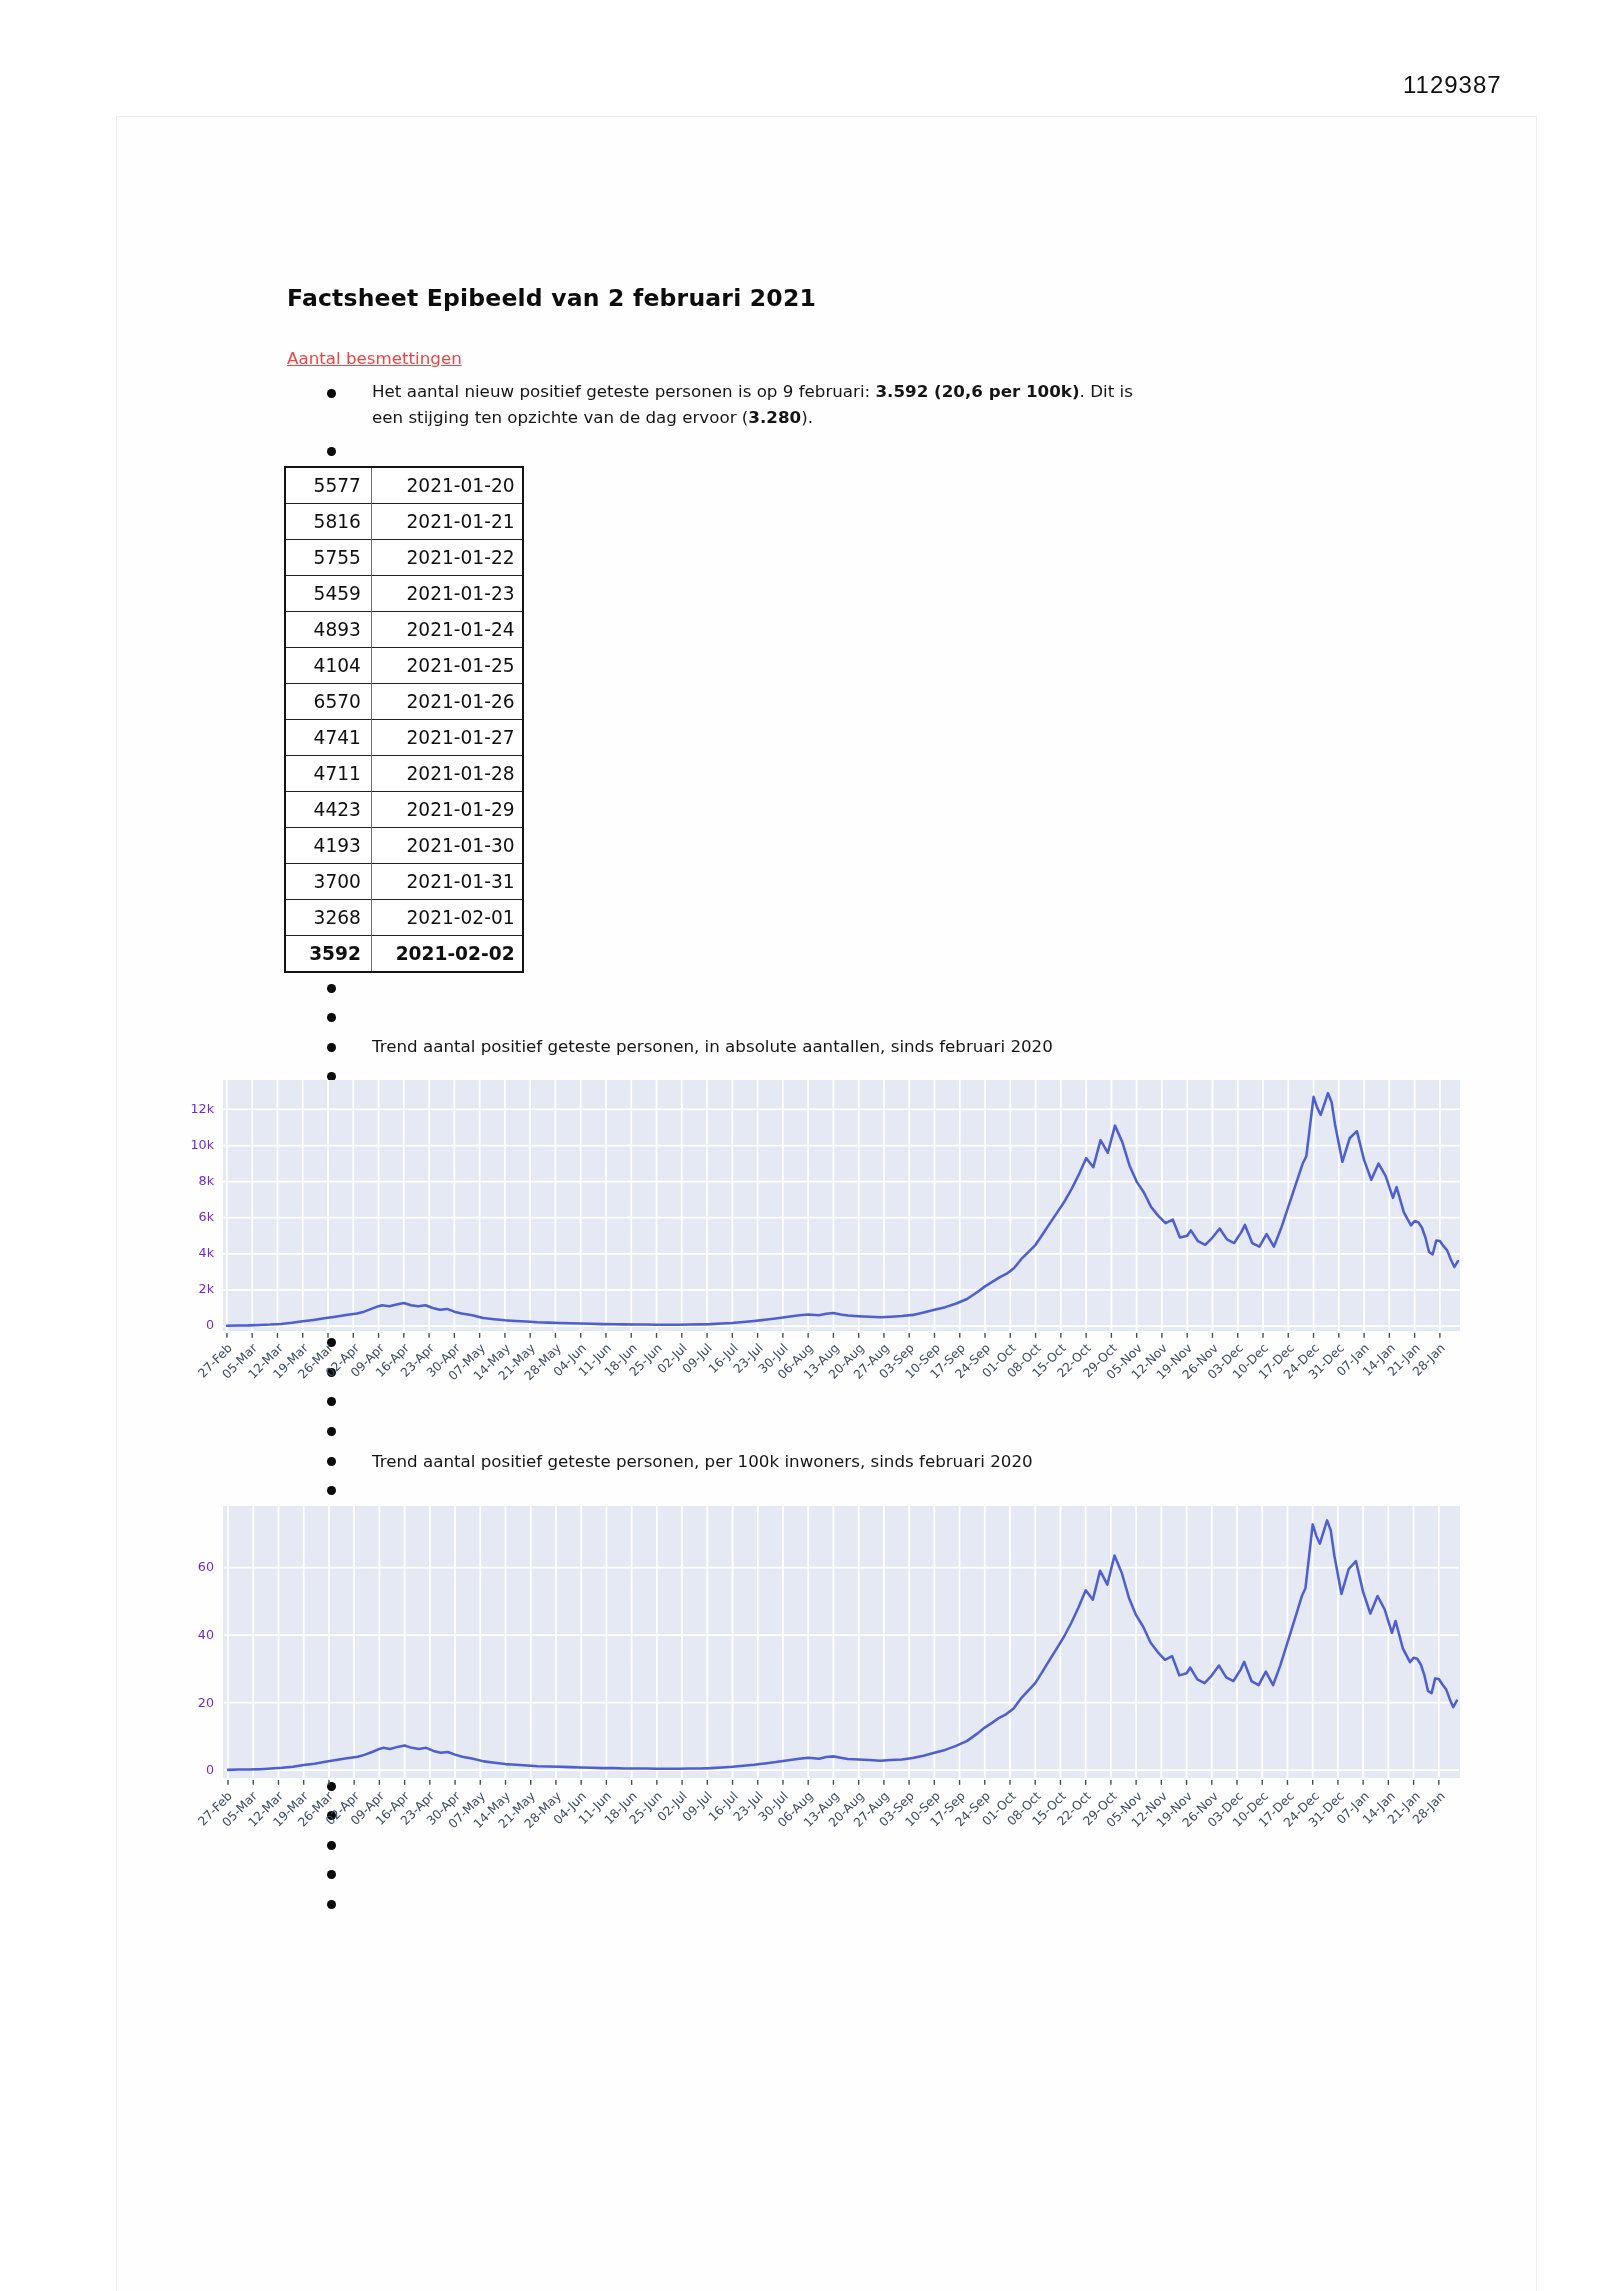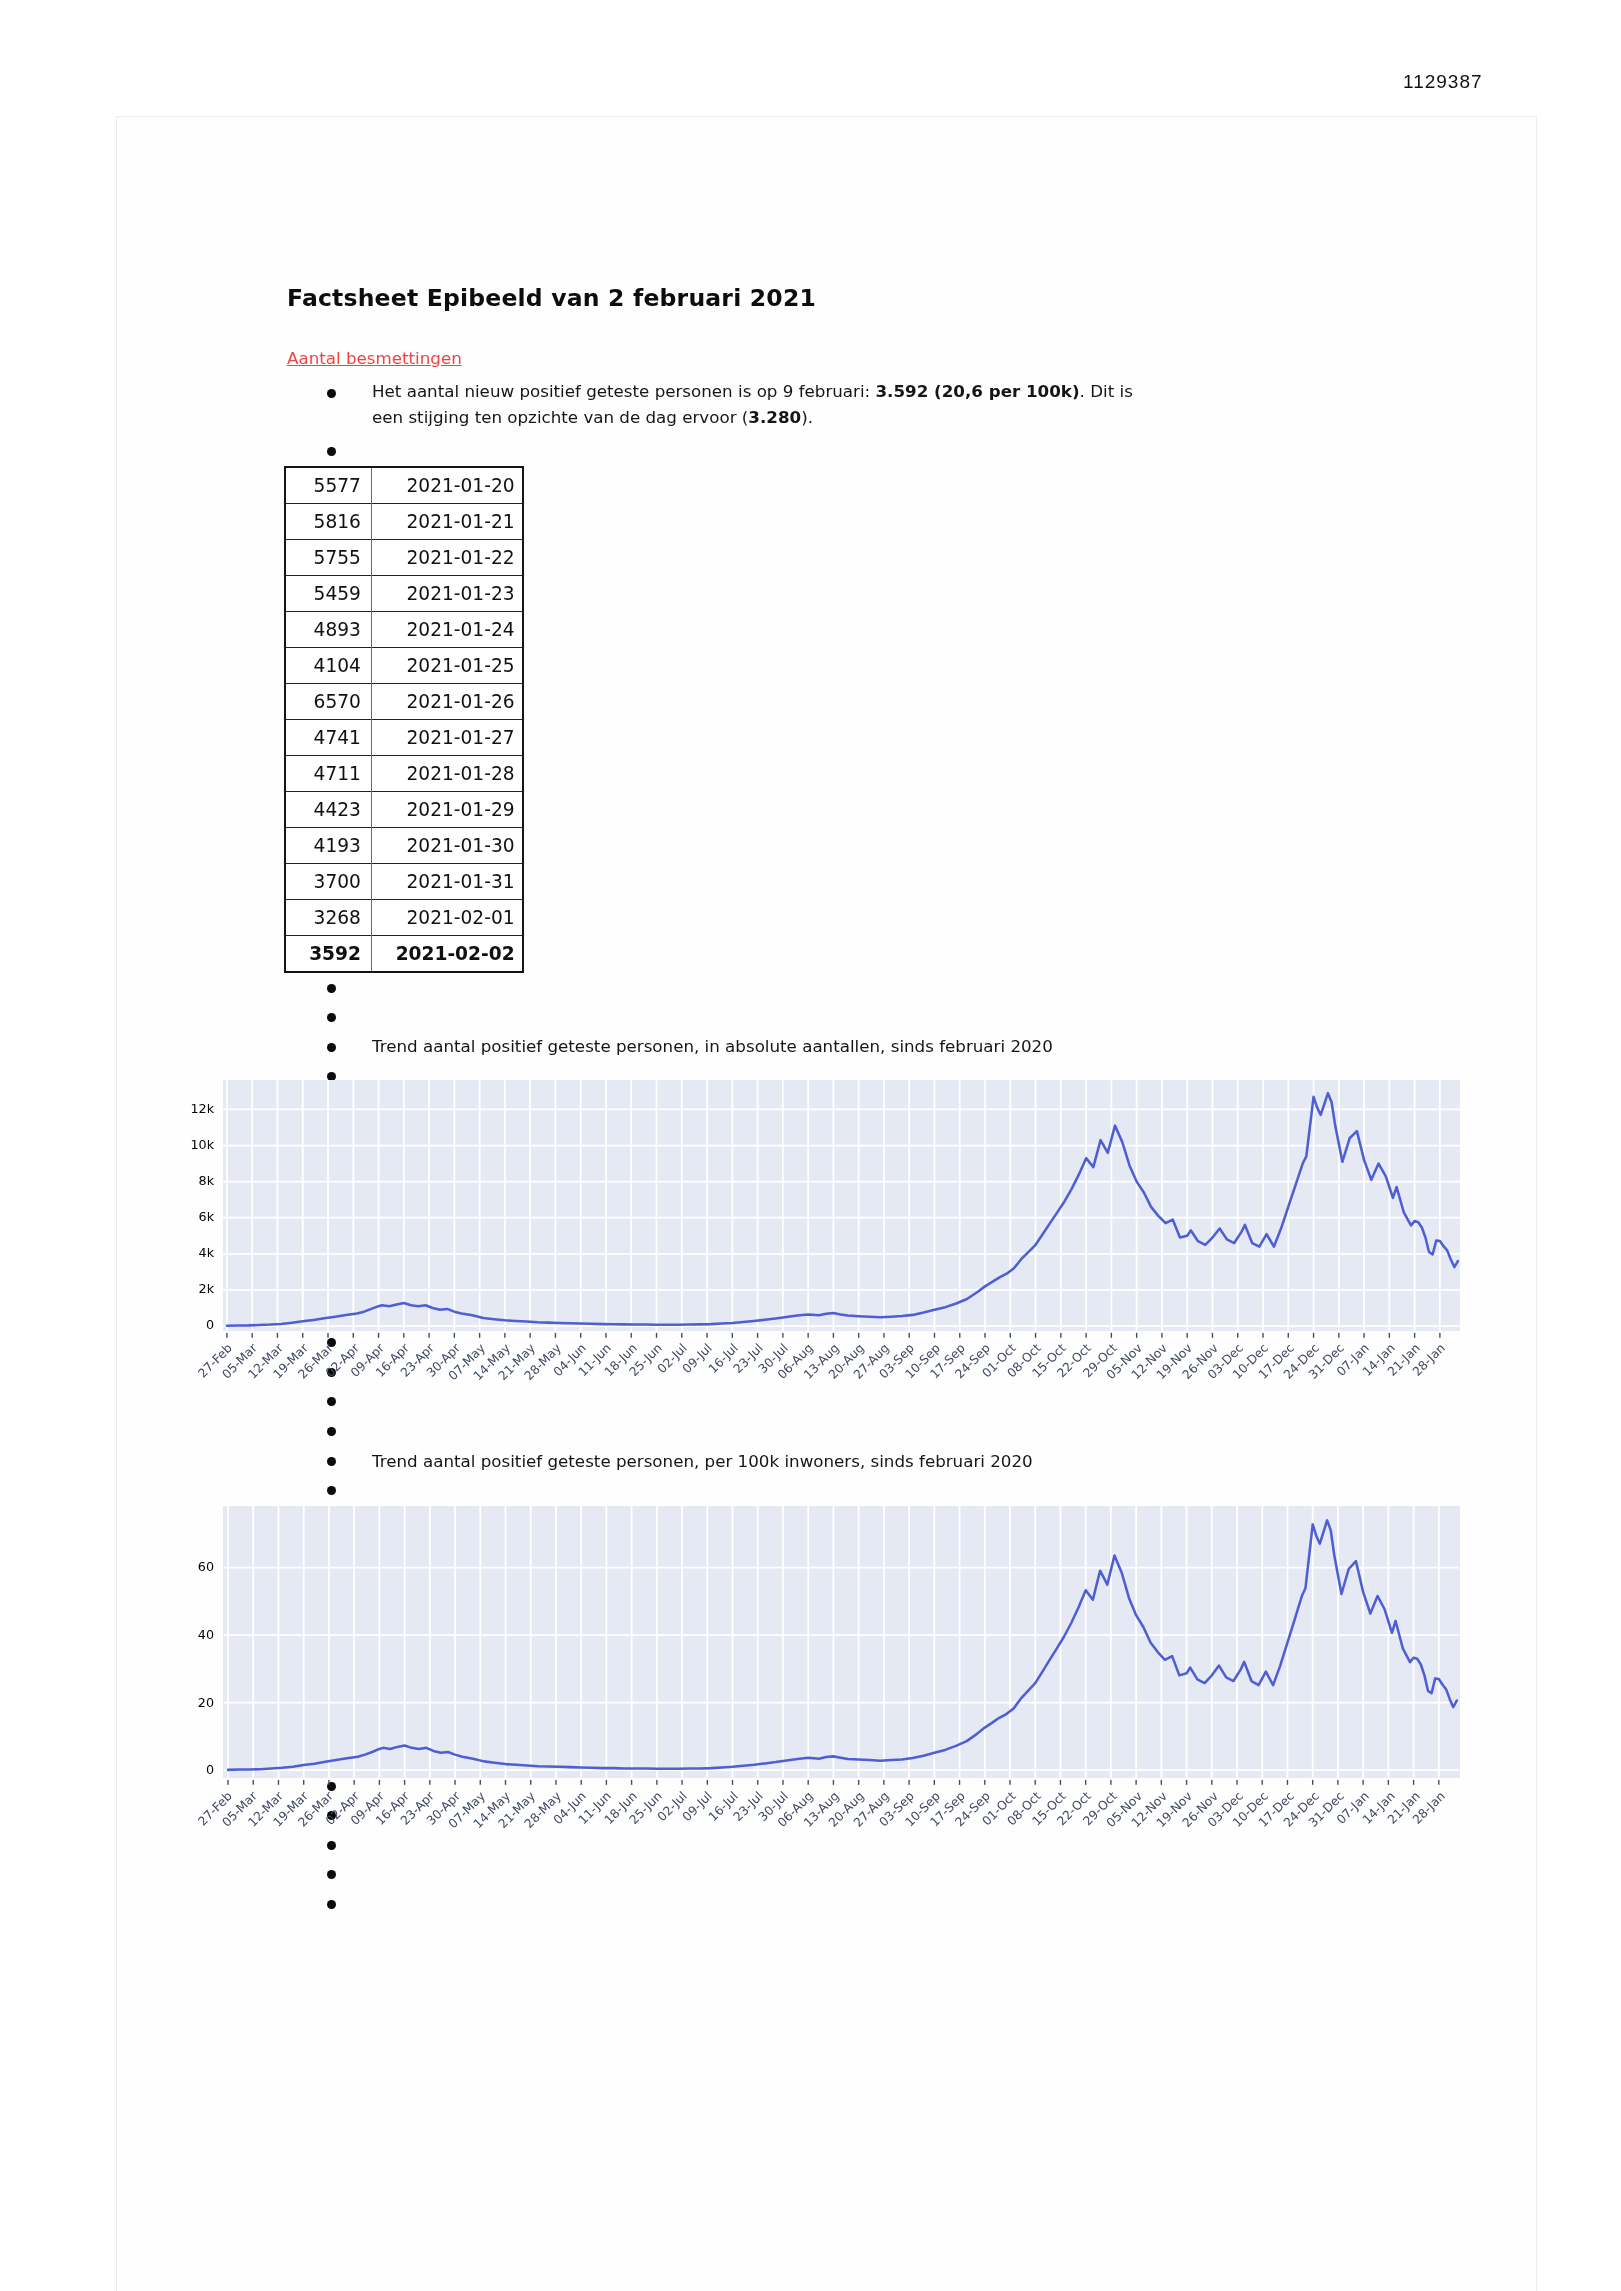--- a/index.html
+++ b/index.html
@@ -7,21 +7,21 @@
     width:1621px;height:2292px;position:relative;background:#ffffff;
     font-family:"DejaVu Sans",sans-serif;color:#1a1a1a;overflow:hidden;
   }
   .abs{position:absolute;}
   .page-edge{
     left:116px;top:116px;width:1419px;height:2174px;
     border:1px solid #ededed;background:#fffefe;
   }
   .stamp{
     left:1403px;top:71px;font-family:"Liberation Sans",sans-serif;
-    font-size:19px;color:#111;letter-spacing:1px;
+    font-size:24px;color:#111;letter-spacing:1px;
   }
   .doc-title{
     left:287px;top:284px;font-size:23.5px;font-weight:bold;color:#0d0d0d;
     letter-spacing:0.2px;
   }
   .section-heading{
     left:287px;top:348px;font-size:16.7px;text-decoration:underline;color:#ef4444;
   }
   .intro{
     left:372px;top:379px;width:765px;font-size:16.7px;line-height:25.5px;color:#151515;
@@ -44,21 +44,21 @@
   .list-title{
     position:absolute;left:372px;font-size:16.7px;color:#151515;white-space:nowrap;
   }
   .plot-bg{position:absolute;}
   .plot-svg{position:absolute;overflow:visible;}
   .xlab{
     position:absolute;width:88px;text-align:right;font-size:12.3px;color:#3e4a63;
     transform:rotate(-45deg);transform-origin:100% 0;white-space:nowrap;
   }
   .ylab{
-    position:absolute;width:49px;text-align:right;font-size:12.7px;color:#000000;
+    position:absolute;width:49px;text-align:right;font-size:12.7px;color:#6d28d9;
   }
 </style>
 </head>
 <body>
 
 <div class="abs page-edge"></div>
 
 <div class="abs stamp">1129387</div>
 
 <div class="abs doc-title">Factsheet Epibeeld van 2 februari 2021</div>

